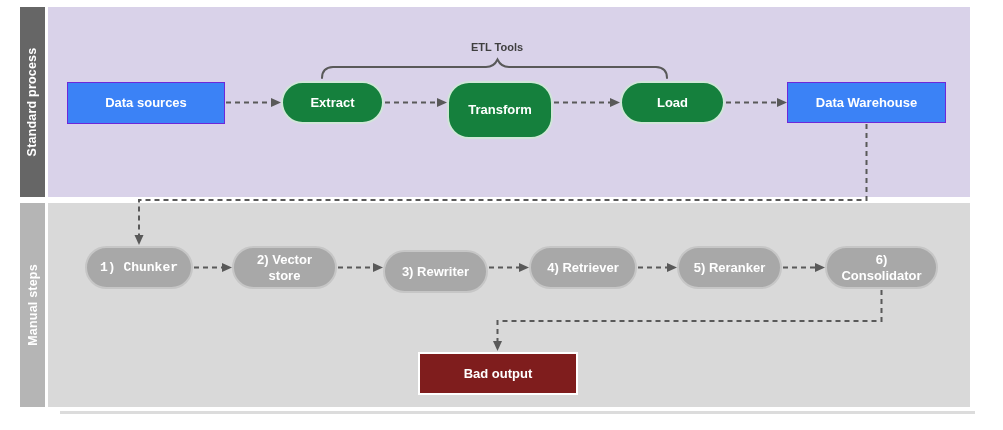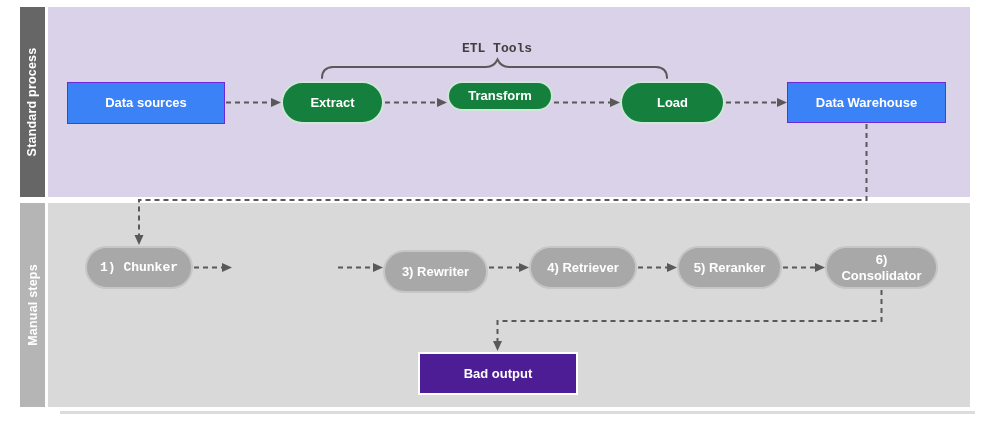--- a/index.html
+++ b/index.html
@@ -49,37 +49,36 @@
     background:#15803d;
     border:2px solid rgba(255,255,255,0.8);
     border-radius:22px;
   }
   .node.pill-gray{
     background:#a8a8a8;
     border:2px solid #c6c6c6;
     border-radius:22px;
   }
   .node.rect-yellow{
-    background:#4c1d95;
+    background:#7f1d1d;
     border:2px solid #ffffff;
   }
   .annotation-label{
     position:absolute;
     color:#3f3f3f;
     font-weight:bold;
-    font-size:13px;
+    font-size:11px;
     transform:translateX(-50%);
     white-space:nowrap;
-    font-family:Liberation Mono, monospace;
   }
   svg.wires{position:absolute;left:0;top:0;pointer-events:none;}
   
   #n-data-sources  {left:67px; top:82px; width:158px;height:42px;}
   #n-extract       {left:281px;top:81px; width:103px;height:43px;}
-  #n-transform     {left:447px;top:81px; width:106px;height:30px;}
+  #n-transform     {left:447px;top:81px; width:106px;height:58px;}
   #n-load          {left:620px;top:81px; width:105px;height:43px;}
   #n-data-warehouse{left:787px;top:82px; width:159px;height:41px;}
   #n-chunker       {left:85px; top:246px;width:108px;height:43px;font-family:Liberation Mono, monospace;}
   #n-vector-store  {left:232px;top:246px;width:105px;height:43px;padding:0 12px;}
   #n-rewriter      {left:383px;top:250px;width:105px;height:43px;}
   #n-retriever     {left:529px;top:246px;width:108px;height:43px;}
   #n-reranker      {left:677px;top:246px;width:105px;height:43px;}
   #n-consolidator  {left:825px;top:246px;width:113px;height:43px;padding:12px 10px;}
   #n-bad-output    {left:418px;top:352px;width:160px;height:43px;}
 </style>
@@ -136,20 +135,21 @@
 
   <div class="annotation-label" style="left:497px;top:41px;">ETL Tools</div>
 
   <div id="n-data-sources" class="node rect-gray">Data sources</div>
   <div id="n-extract" class="node pill-pink">Extract</div>
   <div id="n-transform" class="node pill-pink">Transform</div>
   <div id="n-load" class="node pill-pink">Load</div>
   <div id="n-data-warehouse" class="node rect-gray">Data Warehouse</div>
 
   <div id="n-chunker" class="node pill-gray">1) Chunker</div>
+  <div id="n-vector-store" class="node pill-gray">2) Vector store</div>
   <div id="n-rewriter" class="node pill-gray">3) Rewriter</div>
   <div id="n-retriever" class="node pill-gray">4) Retriever</div>
   <div id="n-reranker" class="node pill-gray">5) Reranker</div>
   <div id="n-consolidator" class="node pill-gray">6) Consolidator</div>
   <div id="n-bad-output" class="node rect-yellow">Bad output</div>
 
   <div class="page-divider"></div>
 
 </div>
 

